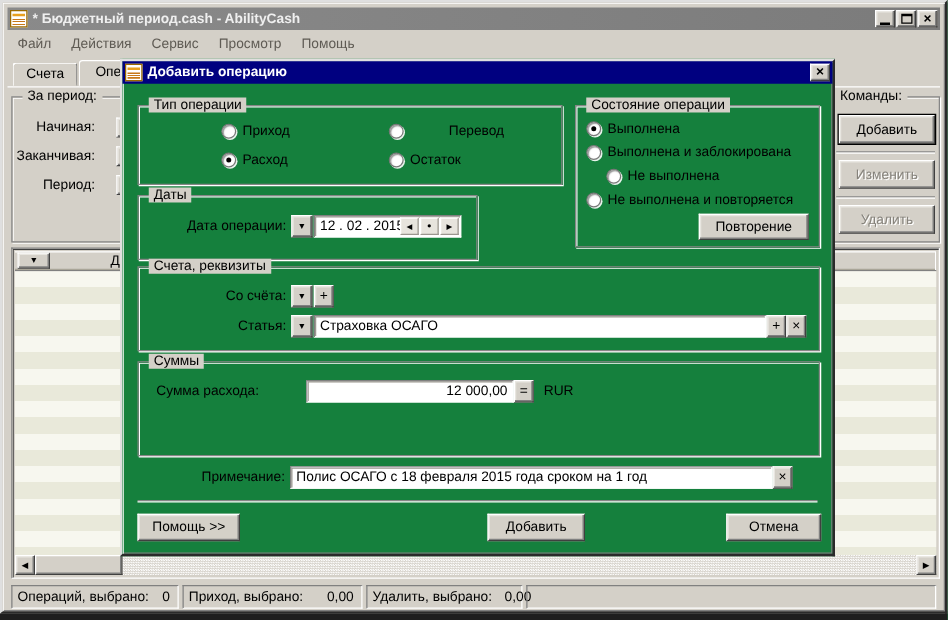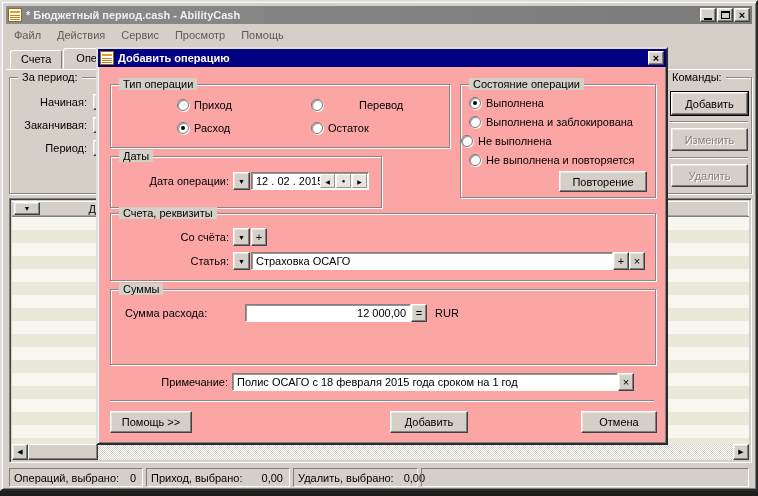--- a/index.html
+++ b/index.html
@@ -41,21 +41,21 @@
   .tab { background:#d4d0c8; border:1px solid; border-color:#fff #808080 #d4d0c8 #fff;
          border-radius:3px 3px 0 0; padding:2px 10px 3px; margin-right:1px; }
   .tab.active { padding:3px 12px 4px; }
 
   .tabpage-edge { position:absolute; left:4px; top:67px; right:4px; height:1px; background:#ffffff; }
 
   .grp { position:absolute; }
   .grp-title { position:absolute; top:-7px; left:8px; background:#d4d0c8; padding:0 4px; white-space:nowrap; }
 
   
-  .filter-row { position:absolute; right:14px; display:flex; align-items:center; gap:6px; }
+  .filter-row { position:absolute; right:14px; display:flex; align-items:center; gap:17px; }
   .lbl-r { text-align:right; white-space:nowrap; }
   .mini-drop { width:16px; height:16px; font-size:7px; padding-top:1px; }
 
   
   .cmd-btn { position:absolute; left:5px; width:77px; height:23px; }
   .cmd-sep { position:absolute; left:3px; right:3px; }
 
   
   .table-box { position:absolute; left:7px; top:196px; width:743px; height:265px;
                border:1px solid; border-color:#808080 #fff #fff #808080; box-shadow:inset 1px 1px 0 #404040; background:#d4d0c8; }
@@ -73,21 +73,21 @@
 
   
   .statusbar { position:absolute; left:4px; right:4px; top:464px; height:23px; display:flex; gap:3px; padding:2px 3px; }
   .spanel { border:1px solid; border-color:#808080 #ffffff #ffffff #808080; display:flex; align-items:center;
             padding:0 6px 0 4px; white-space:nowrap; }
   .spanel .sval { margin-left:auto; padding-left:10px; }
 
   .desktop-strip { position:absolute; left:0; bottom:0; width:758px; height:5px; background:#1e1e1e; }
 
   
-  .dialog { position:absolute; left:96px; top:47px; width:572px; height:398px; background:#fca5a5; z-index:10; }
+  .dialog { position:absolute; left:96px; top:47px; width:572px; height:398px; background:#15803d; z-index:10; }
   .dlg-client { position:absolute; left:0; right:0; top:18px; bottom:0; }
 
   .radio-row { position:absolute; display:flex; align-items:center; gap:5px; white-space:nowrap; }
   .radio { width:12px; height:12px; border-radius:50%; background:#fff; border:1px solid #787878;
            box-shadow: inset 1px 1px 1px rgba(64,64,64,.55), 1px 1px 0 rgba(255,255,255,.9); position:relative; flex:none; }
   .radio.checked::after { content:""; position:absolute; left:3px; top:3px; width:4px; height:4px; border-radius:50%; background:#000; }
 
   .fieldrow { position:absolute; display:flex; align-items:center; }
   .field { background:#fff; border:1px solid; border-color:#808080 #ffffff #ffffff #808080;
            box-shadow: inset 1px 1px 0 #9a968e; height:18px; display:flex; align-items:center; padding:0 4px; position:relative; }
@@ -234,21 +234,21 @@
     <div class="grp etched" style="left:362px; top:17px; width:196px; height:114px;">
       <span class="grp-title">Состояние операции</span>
       <div class="radio-row" style="left:8px; top:12px;">
         <span class="radio checked"></span>
         <span>Выполнена</span>
       </div>
       <div class="radio-row" style="left:8px; top:31px;">
         <span class="radio"></span>
         <span>Выполнена и заблокирована</span>
       </div>
-      <div class="radio-row" style="left:0; top:50px;">
+      <div class="radio-row" style="left:24px; top:50px;">
         <span class="radio"></span>
         <span>Не выполнена</span>
       </div>
       <div class="radio-row" style="left:8px; top:69px;">
         <span class="radio"></span>
         <span>Не выполнена и повторяется</span>
       </div>
       <span class="btn" style="position:absolute; right:8px; top:86px; width:88px; height:21px;">Повторение</span>
     </div>
 

